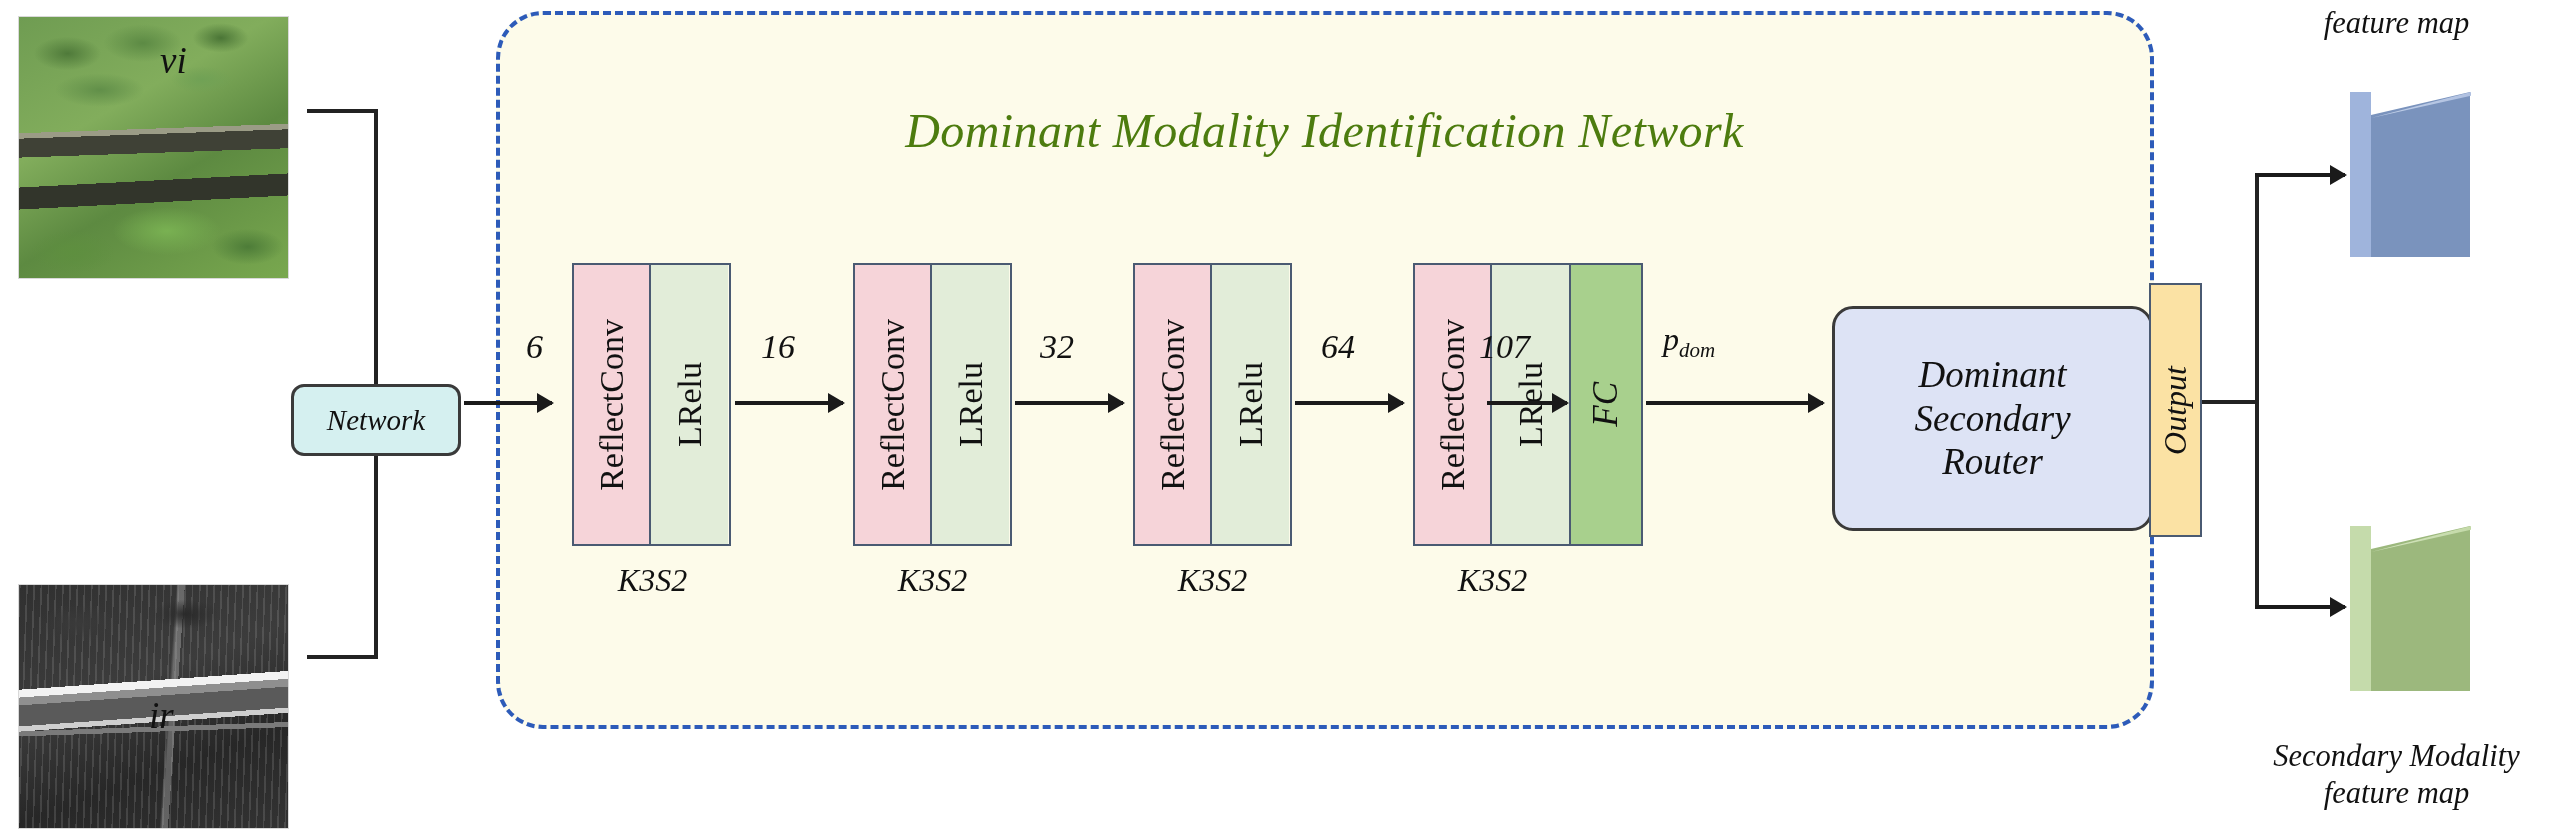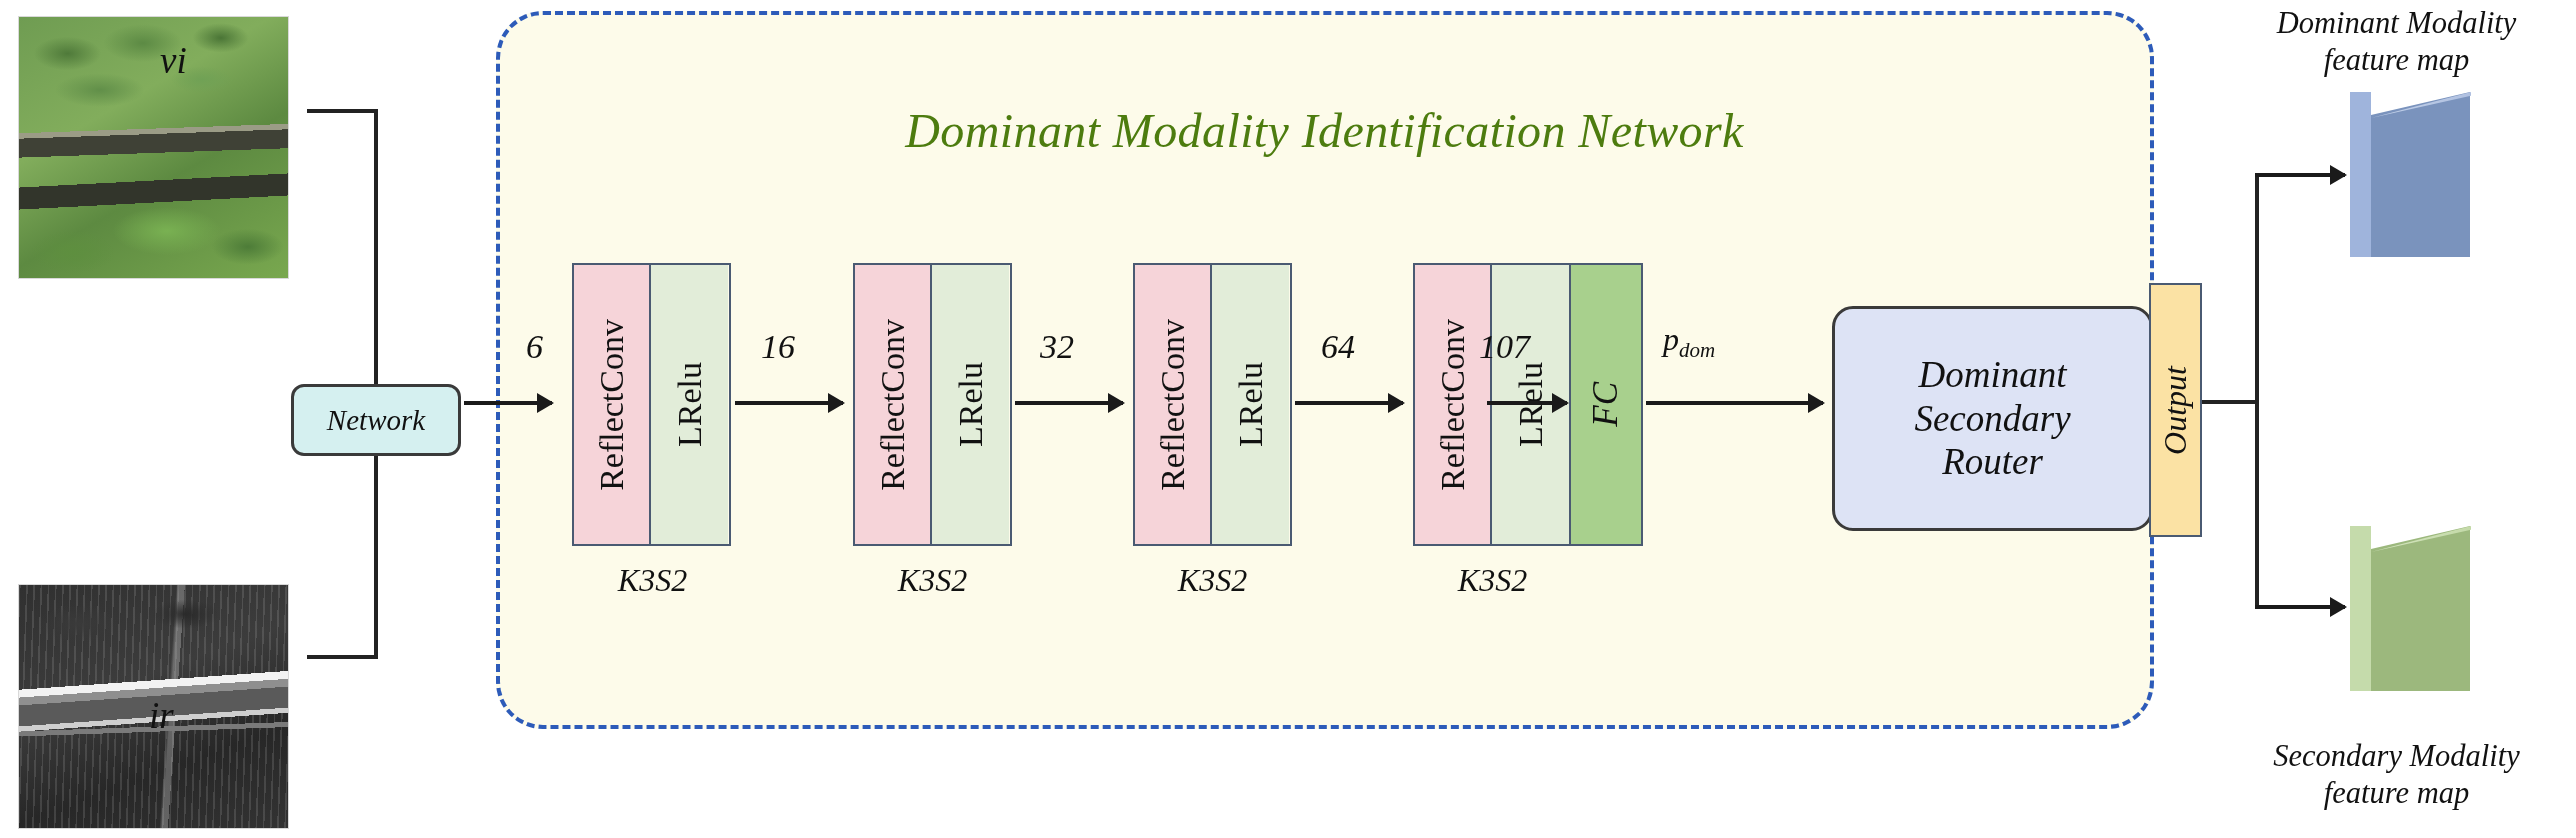--- a/index.html
+++ b/index.html
@@ -214,21 +214,20 @@
 <div id="output-block">
   <span class="vtext">Output</span>
 </div>
 
 <div class="line" style="left:2202px;top:400px;width:56px;height:4px;"></div>
 <div class="line" style="left:2255px;top:173px;width:4px;height:434px;"></div>
 <div class="arrow" style="left:2255px;top:173px;width:90px;"></div>
 <div class="arrow" style="left:2255px;top:605px;width:90px;"></div>
 
 <div class="map-caption" id="dominant-caption">
-  <div>Dominant Modality</div>
   <div>feature map</div>
 </div>
 <div class="slab" id="dominant-slab">
   <div class="edge"></div>
   <div class="face"></div>
   <div class="skew"></div>
 </div>
 
 <div class="slab" id="secondary-slab">
   <div class="edge"></div>

